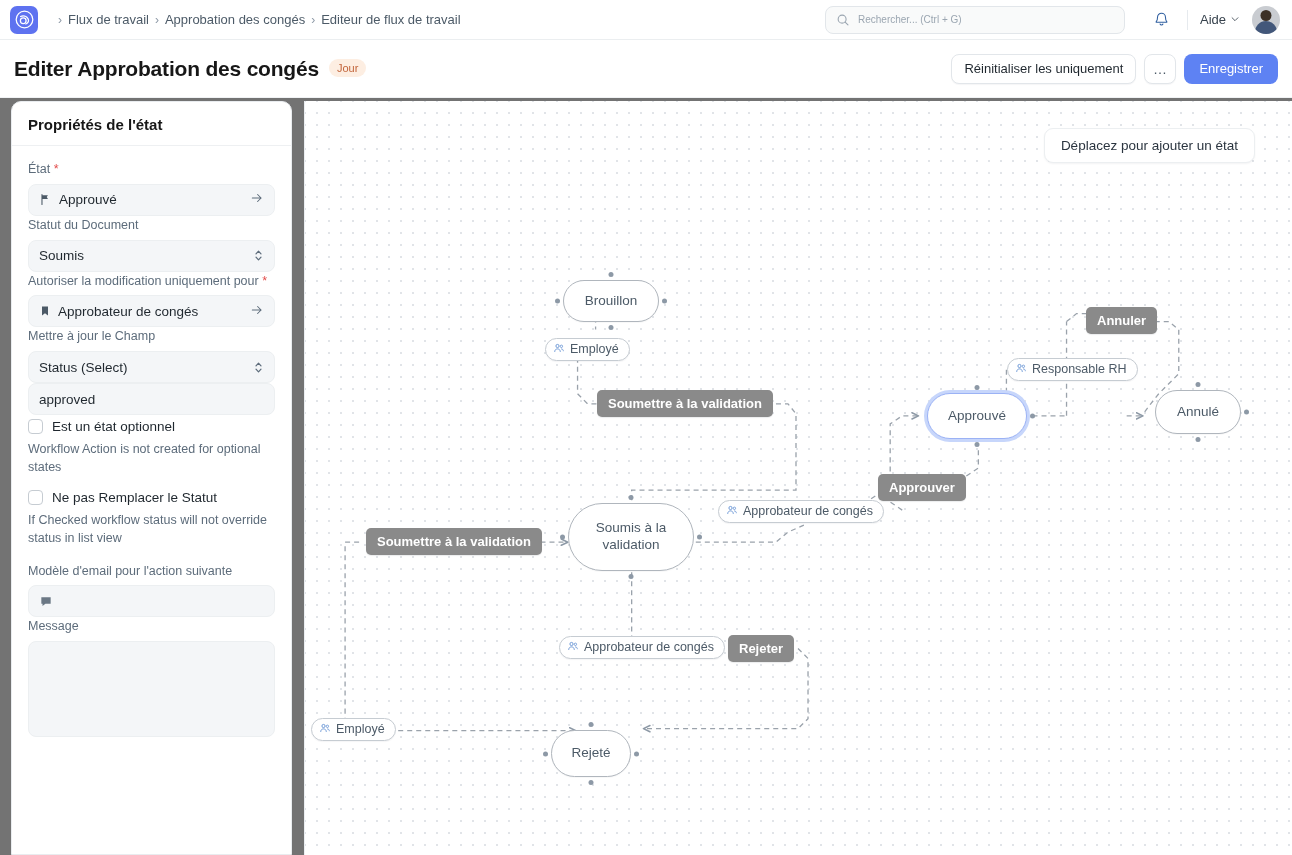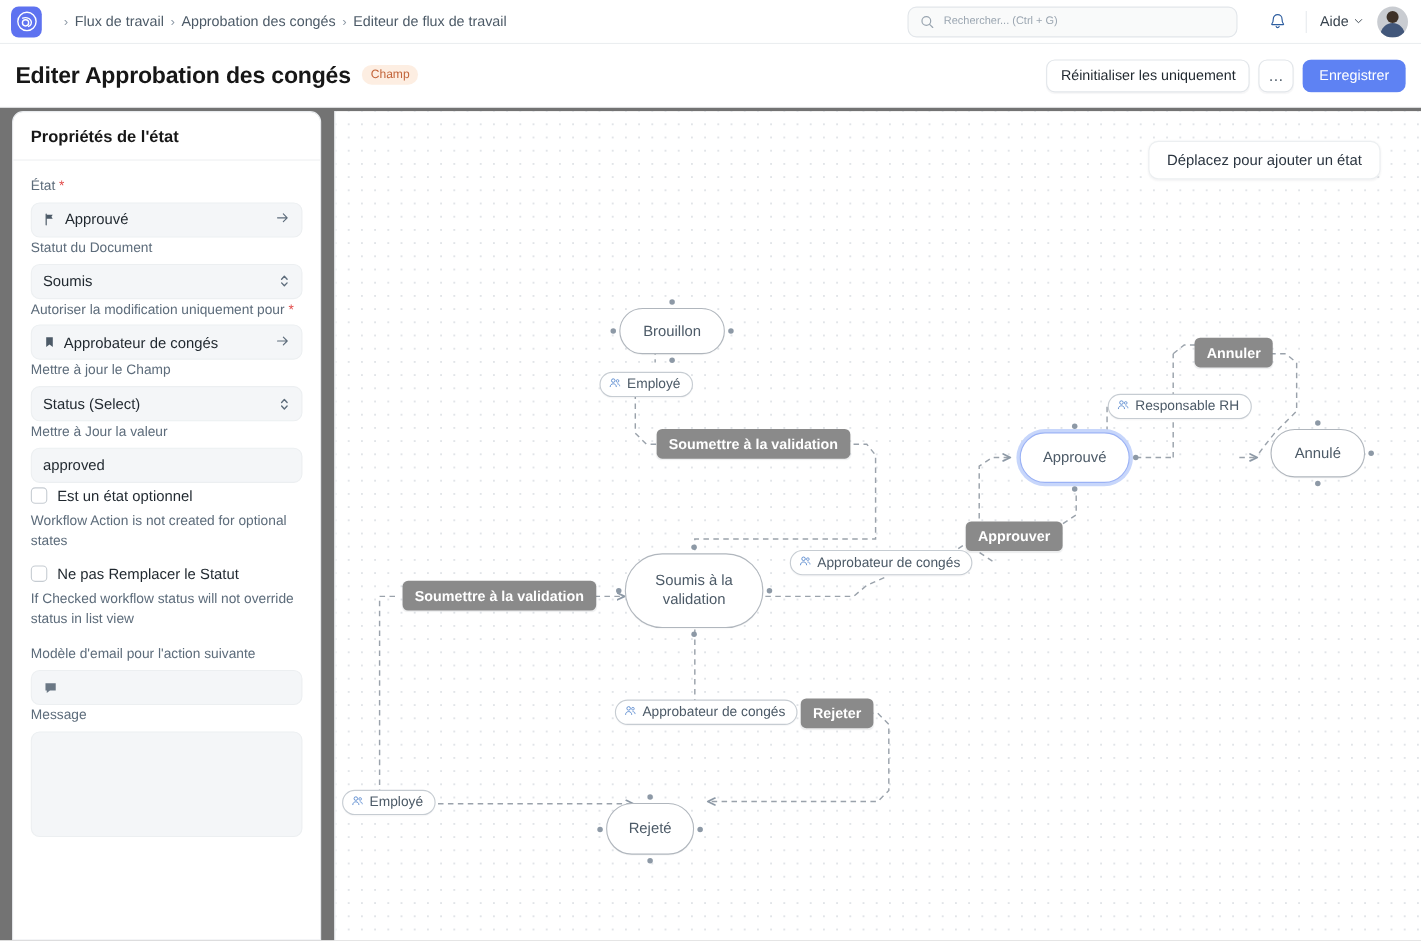--- a/index.html
+++ b/index.html
@@ -380,21 +380,21 @@
   </div>
 
   <div class="avatar">
     <span class="av-head"></span>
     <span class="av-body"></span>
   </div>
 </div>
 
 <div class="page-header">
   <span class="page-title">Editer Approbation des congés</span>
-  <span class="beta-badge">Champ</span>
+  <span class="beta-badge">Jour</span>
   <div class="header-actions">
     <div class="btn btn-secondary">Réinitialiser les uniquement</div>
     <div class="btn btn-secondary btn-ellipsis">…</div>
     <div class="btn btn-primary">Enregistrer</div>
   </div>
 </div>
 
 <div class="workspace">
 
   <aside class="sidebar">
@@ -464,21 +464,20 @@
           <span class="chev-updown">
             <svg width="11" height="15" viewBox="0 0 12 18" fill="none">
               <path d="M3 7l3-3.2L9 7" stroke="#5d6c7b" stroke-width="1.5" stroke-linecap="round" stroke-linejoin="round"></path>
               <path d="M3 11l3 3.2L9 11" stroke="#5d6c7b" stroke-width="1.5" stroke-linecap="round" stroke-linejoin="round"></path>
             </svg>
           </span>
         </div>
       </div>
 
       <div class="field">
-        <div class="field-label">Mettre à Jour la valeur</div>
         <div class="control input-like">
           <span class="ctl-text">approved</span>
         </div>
       </div>
 
       <div class="check-row">
         <span class="checkbox"></span>
         <span class="check-label">Est un état optionnel</span>
       </div>
       <p class="help-text">Workflow Action is not created for optional states</p>

